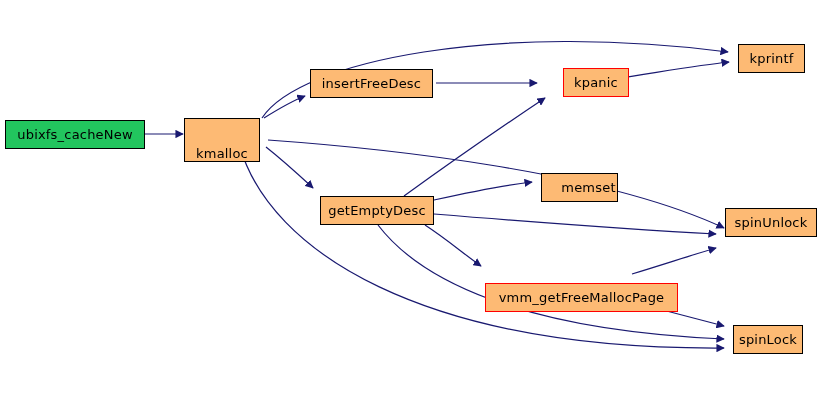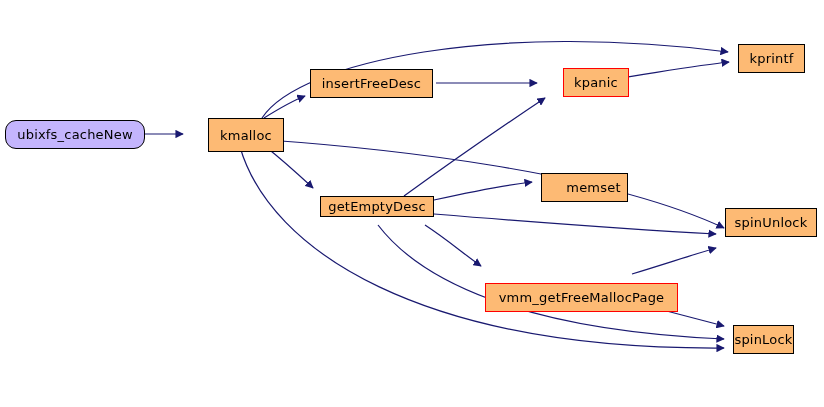--- a/index.html
+++ b/index.html
@@ -35,23 +35,22 @@
     font-size: 13px;
     color: #000000;
     letter-spacing: 0.2px;
     white-space: nowrap;
     z-index: 5;
   }
   .node.red {
     border-color: #ff0000;
   }
   .node.current {
-    background: #c4b5fd;
+    background: #22c55e;
     border-color: #000000;
-    border-radius: 11px;
   }
 </style>
 </head>
 <body>
 
 <div id="canvas">
   <svg id="edges" viewBox="0 0 824 407" xmlns="http://www.w3.org/2000/svg">
     <defs>
       <marker id="arrow" viewBox="0 0 10 10" refX="9" refY="5" markerWidth="7" markerHeight="7" orient="auto-start-reverse">
         <path d="M 0 0 L 10 5 L 0 10 z" fill="#191970"></path>
@@ -72,41 +71,41 @@
         <path d="M636,303 C670,312 700,320 724,326" fill="none" stroke="#191970" stroke-width="1.2" marker-end="url(#arrow)"></path>
         <path d="M378,225 C420,280 520,330 724,339" fill="none" stroke="#191970" stroke-width="1.2" marker-end="url(#arrow)"></path>
         <path d="M268,140 C380,148 600,170 724,228" fill="none" stroke="#191970" stroke-width="1.2" marker-end="url(#arrow)"></path>
         <path d="M240,147 C270,250 420,350 724,348" fill="none" stroke="#191970" stroke-width="1.2" marker-end="url(#arrow)"></path>
       </g>
   </svg>
   <div id="node-layer">
       <div class="node current" style="left: 5px; top: 120px; width: 140px; height: 29px;">
         <span>ubixfs_cacheNew</span>
       </div>
-      <div class="node" style="left: 208px; top: 118px; width: 76px; height: 34px;">
+      <div class="node" style="left: 184px; top: 118px; width: 76px; height: 44px; align-items: flex-end;">
         <span>kmalloc</span>
       </div>
       <div class="node" style="left: 310px; top: 69px; width: 123px; height: 29px;">
         <span>insertFreeDesc</span>
       </div>
       <div class="node red" style="left: 547px; top: 68px; width: 66px; height: 29px; margin-left: 16px;">
         <span>kpanic</span>
       </div>
       <div class="node" style="left: 738px; top: 44px; width: 67px; height: 29px;">
         <span>kprintf</span>
       </div>
-      <div class="node" style="left: 320px; top: 196px; width: 114px; height: 21px;">
+      <div class="node" style="left: 320px; top: 196px; width: 114px; height: 29px;">
         <span>getEmptyDesc</span>
       </div>
-      <div class="node" style="left: 541px; top: 173px; width: 87px; height: 29px; padding-left: 18px;">
+      <div class="node" style="left: 541px; top: 173px; width: 77px; height: 29px; padding-left: 18px;">
         <span>memset</span>
       </div>
       <div class="node red" style="left: 485px; top: 283px; width: 193px; height: 29px;">
         <span>vmm_getFreeMallocPage</span>
       </div>
       <div class="node" style="left: 725px; top: 208px; width: 92px; height: 29px;">
         <span>spinUnlock</span>
       </div>
-      <div class="node" style="left: 733px; top: 325px; width: 61px; height: 29px;">
+      <div class="node" style="left: 733px; top: 325px; width: 70px; height: 29px;">
         <span>spinLock</span>
       </div>
     </div>
 </div>
 
 </body></html>

